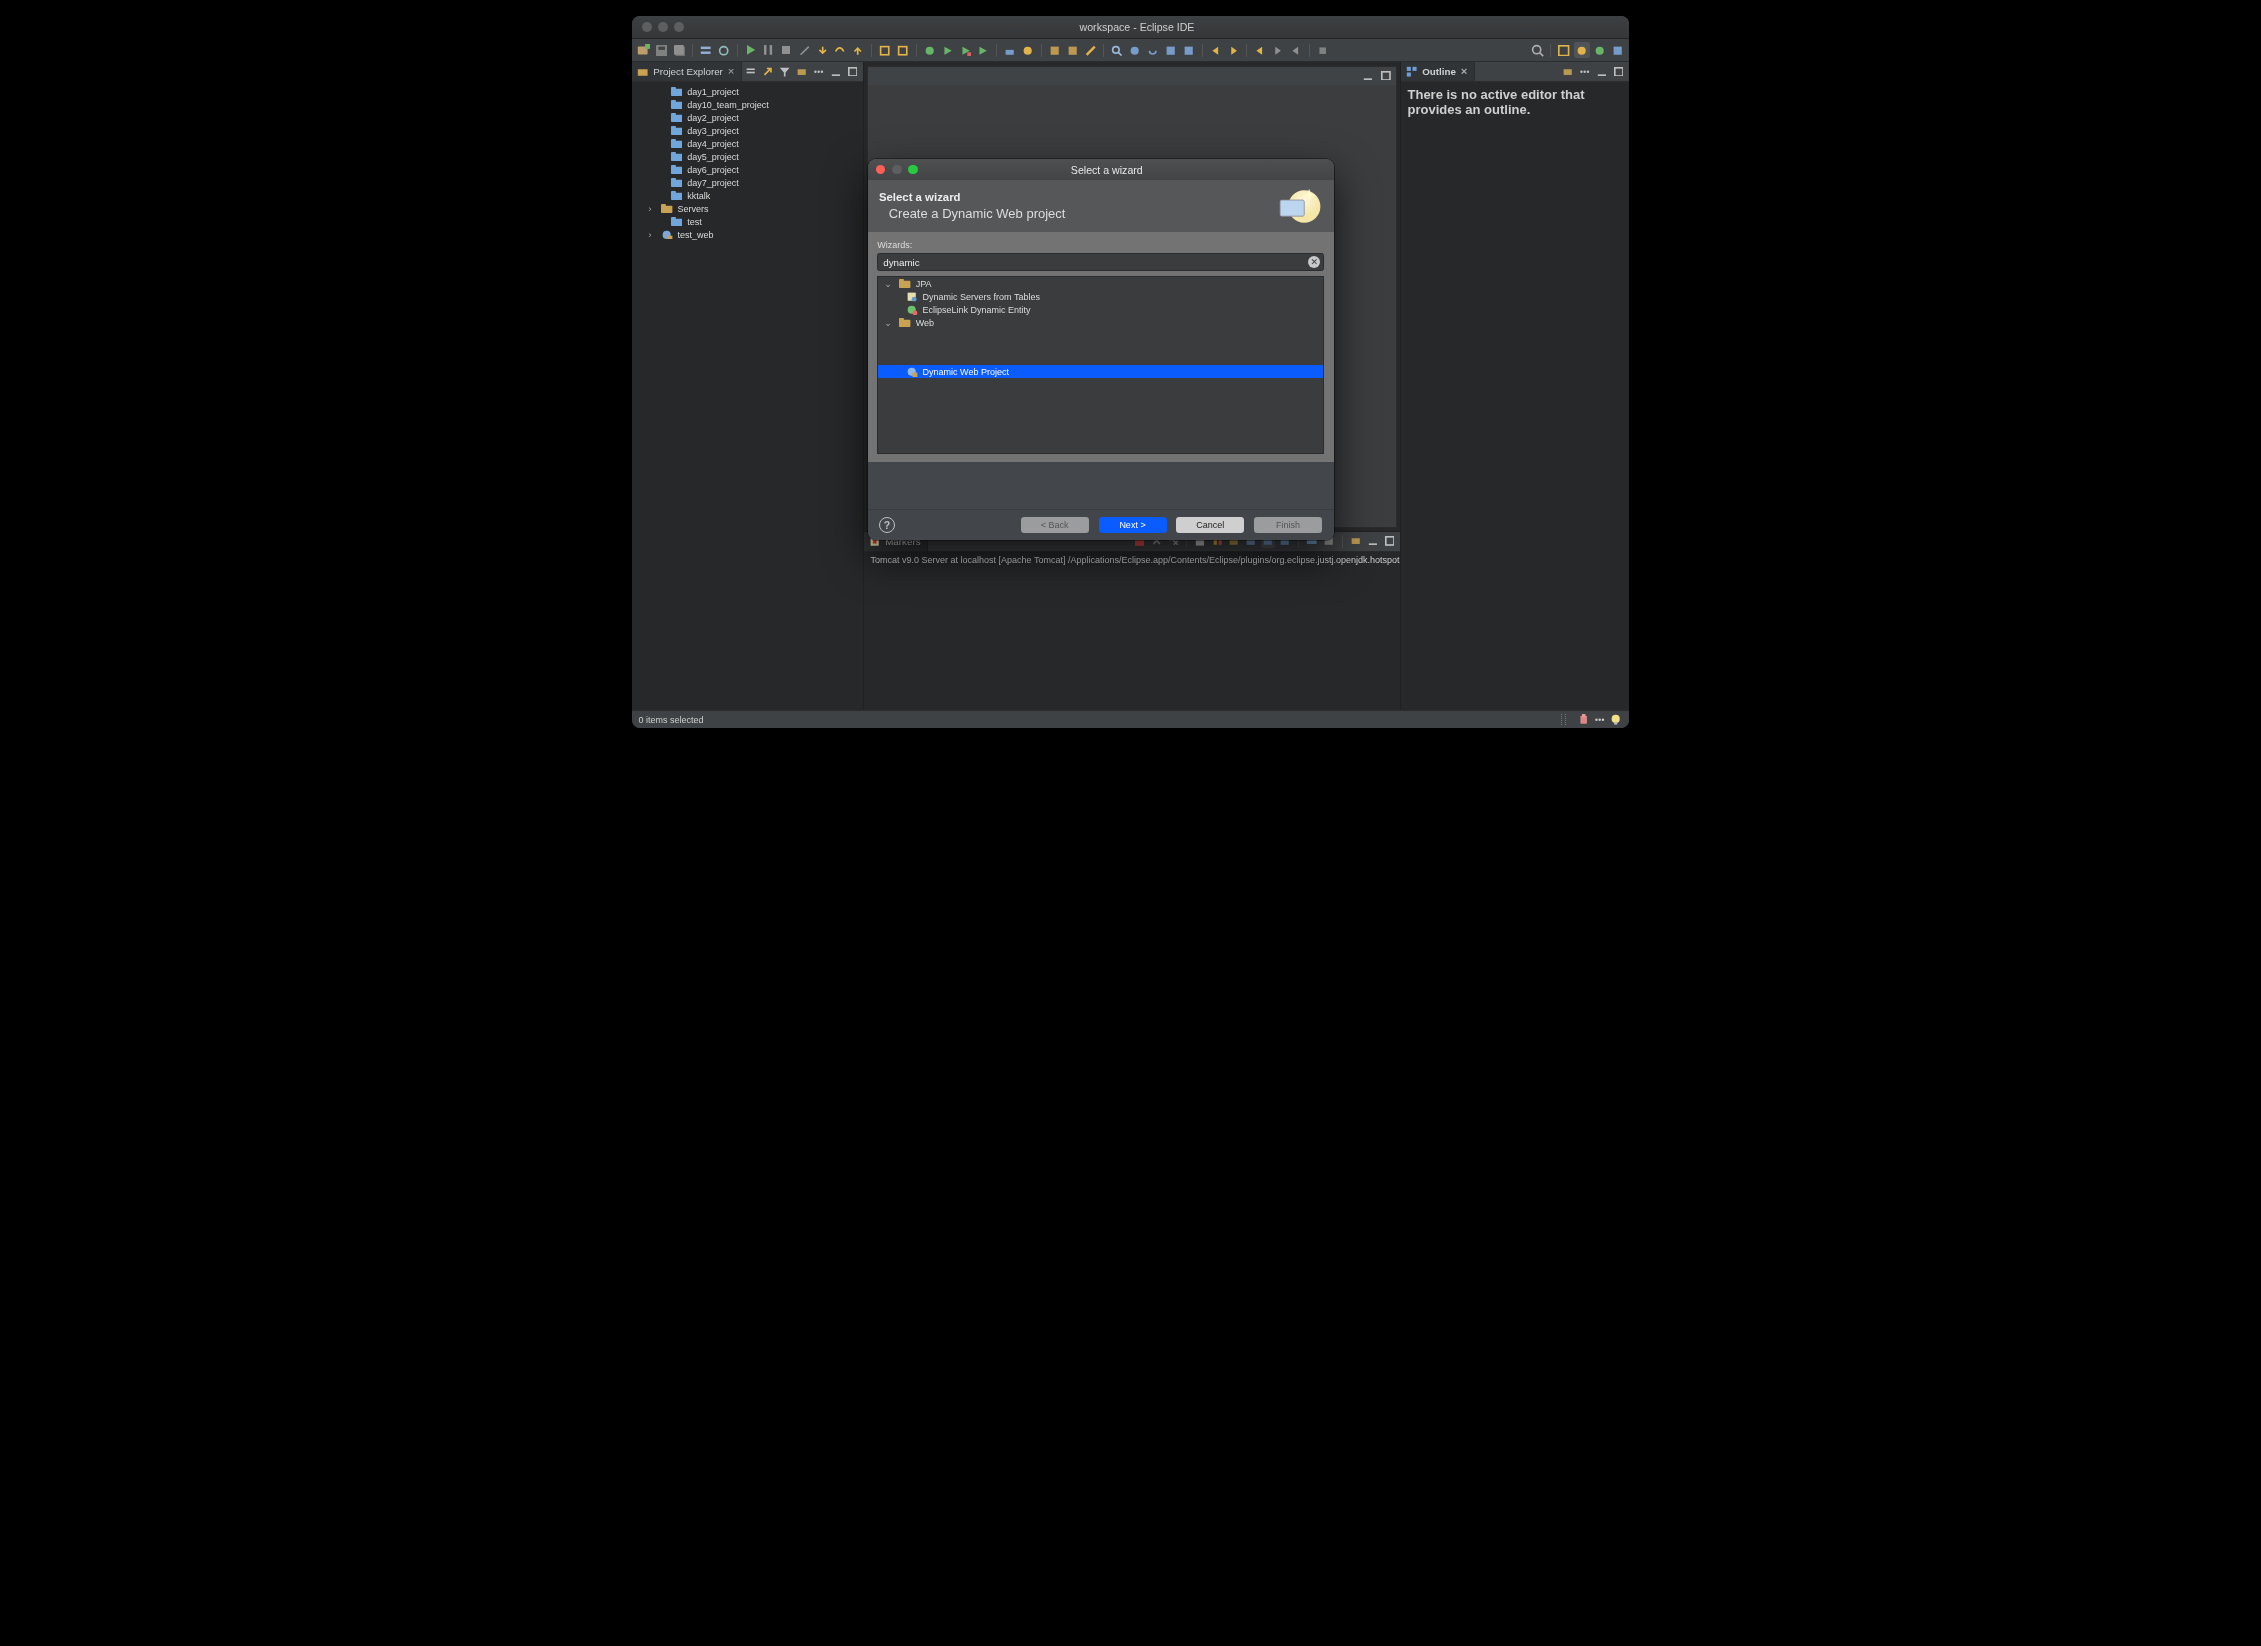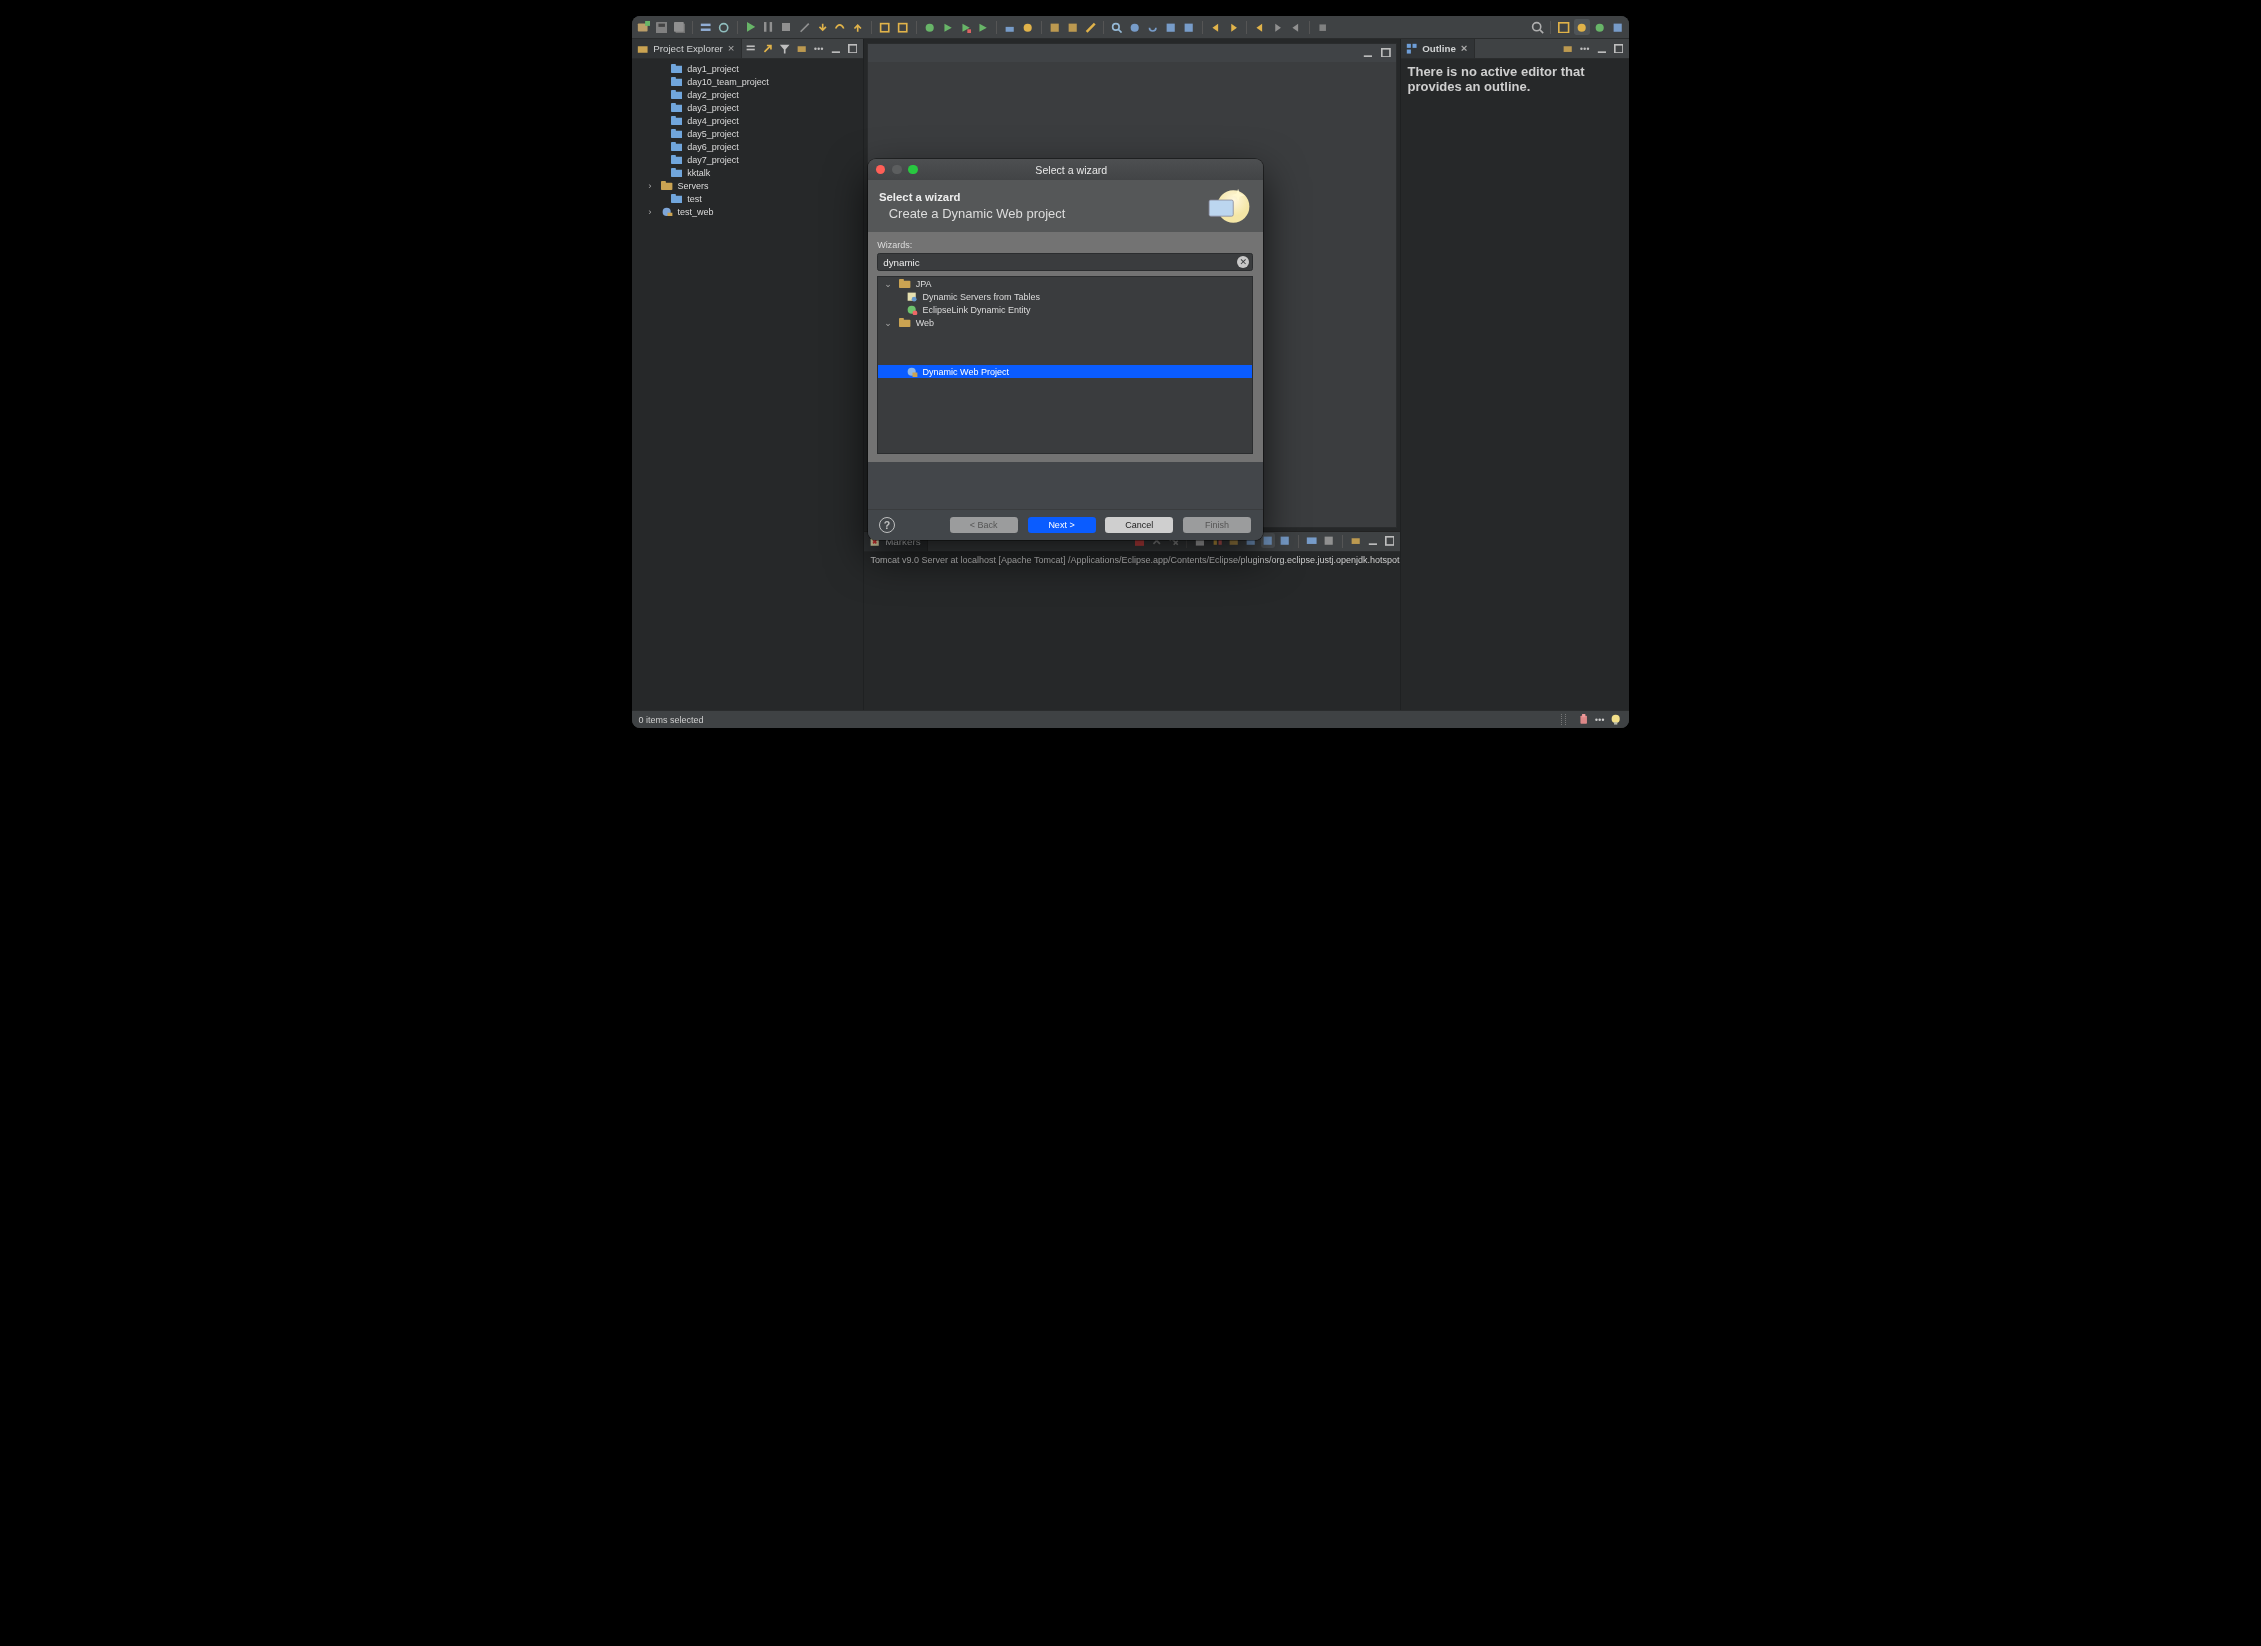--- a/index.html
+++ b/index.html
@@ -83,21 +83,21 @@
   .statusbar{height:18px;background:var(--win-bg);border-top:0.8px solid #2a2c2d;display:flex;align-items:center;padding:0 6.5px;color:#cfcfcf;font-size:9px;}
   .statusbar .flex{flex:1;}
   .statusbar .handle{width:4.9px;height:11.4px;border-left:0.8px dotted #777;border-right:0.8px dotted #777;margin:0 8.1px;}
   .statusbar .sicon{width:13px;height:13px;display:inline-flex;align-items:center;justify-content:center;margin-left:3.3px;}
 
   
   .outline-text{padding:4.9px 6.5px;color:#cfcfcf;font-size:13px;}
 
   
   .dialog {
-    position:absolute; width:395px; left:50%; transform:translateX(-263px); top:159px;
+    position:absolute; width:466px; left:50%; transform:translateX(-263px); top:159px;
     background:#46484a; border-radius:8.1px; box-shadow:0 16.3px 41px rgba(0,0,0,.7), 0 0 0 0.8px rgba(0,0,0,.5);
     overflow:hidden;
   }
   .dlg-title{height:21px;display:flex;align-items:center;background:linear-gradient(#4d4f51,#424446);}
   .dlg-title .traffic{padding:0 8.1px;}
   .dlg-title .tlr{background:#ff5f57;} .dlg-title .tly{background:#5c5e5f;} .dlg-title .tlg{background:#28c840;}
   .dlg-title .t{flex:1;text-align:center;color:#e8e8e8;font-size:10.6px;font-weight:500;}
   .dlg-header{background:#555758;padding:6.5px 11.4px;display:flex;align-items:center;}
   .dlg-header .hl{flex:1;}
   .dlg-header h3{margin:0;font-size:11.4px;font-weight:600;color:#eee;}
@@ -126,20 +126,29 @@
   
   .ico-folder{fill:#caa352;}
   .red-sq{fill:#ff4f4f;}
 </style>
 </head>
 <body>
 
 <div class="stage">
   <div class="window">
 
+    <div class="titlebar">
+      <div class="traffic">
+        <div class="tl"></div>
+        <div class="tl"></div>
+        <div class="tl"></div>
+      </div>
+      <div class="title">workspace - Eclipse IDE</div>
+      <div class="spacer"></div>
+    </div>
 
     <div class="maintoolbar">
       <span class="tbtn">
           <svg width="13" height="13" viewBox="0 0 16 16">
             <rect x="1" y="3" width="12" height="10" rx="1" fill="#c9a96e"></rect>
             <rect x="10" y="0" width="6" height="6" fill="#6dc26d"></rect>
           </svg>
         </span>
       <span class="tbtn">
           <svg width="11.4" height="11.4" viewBox="0 0 14 14">

